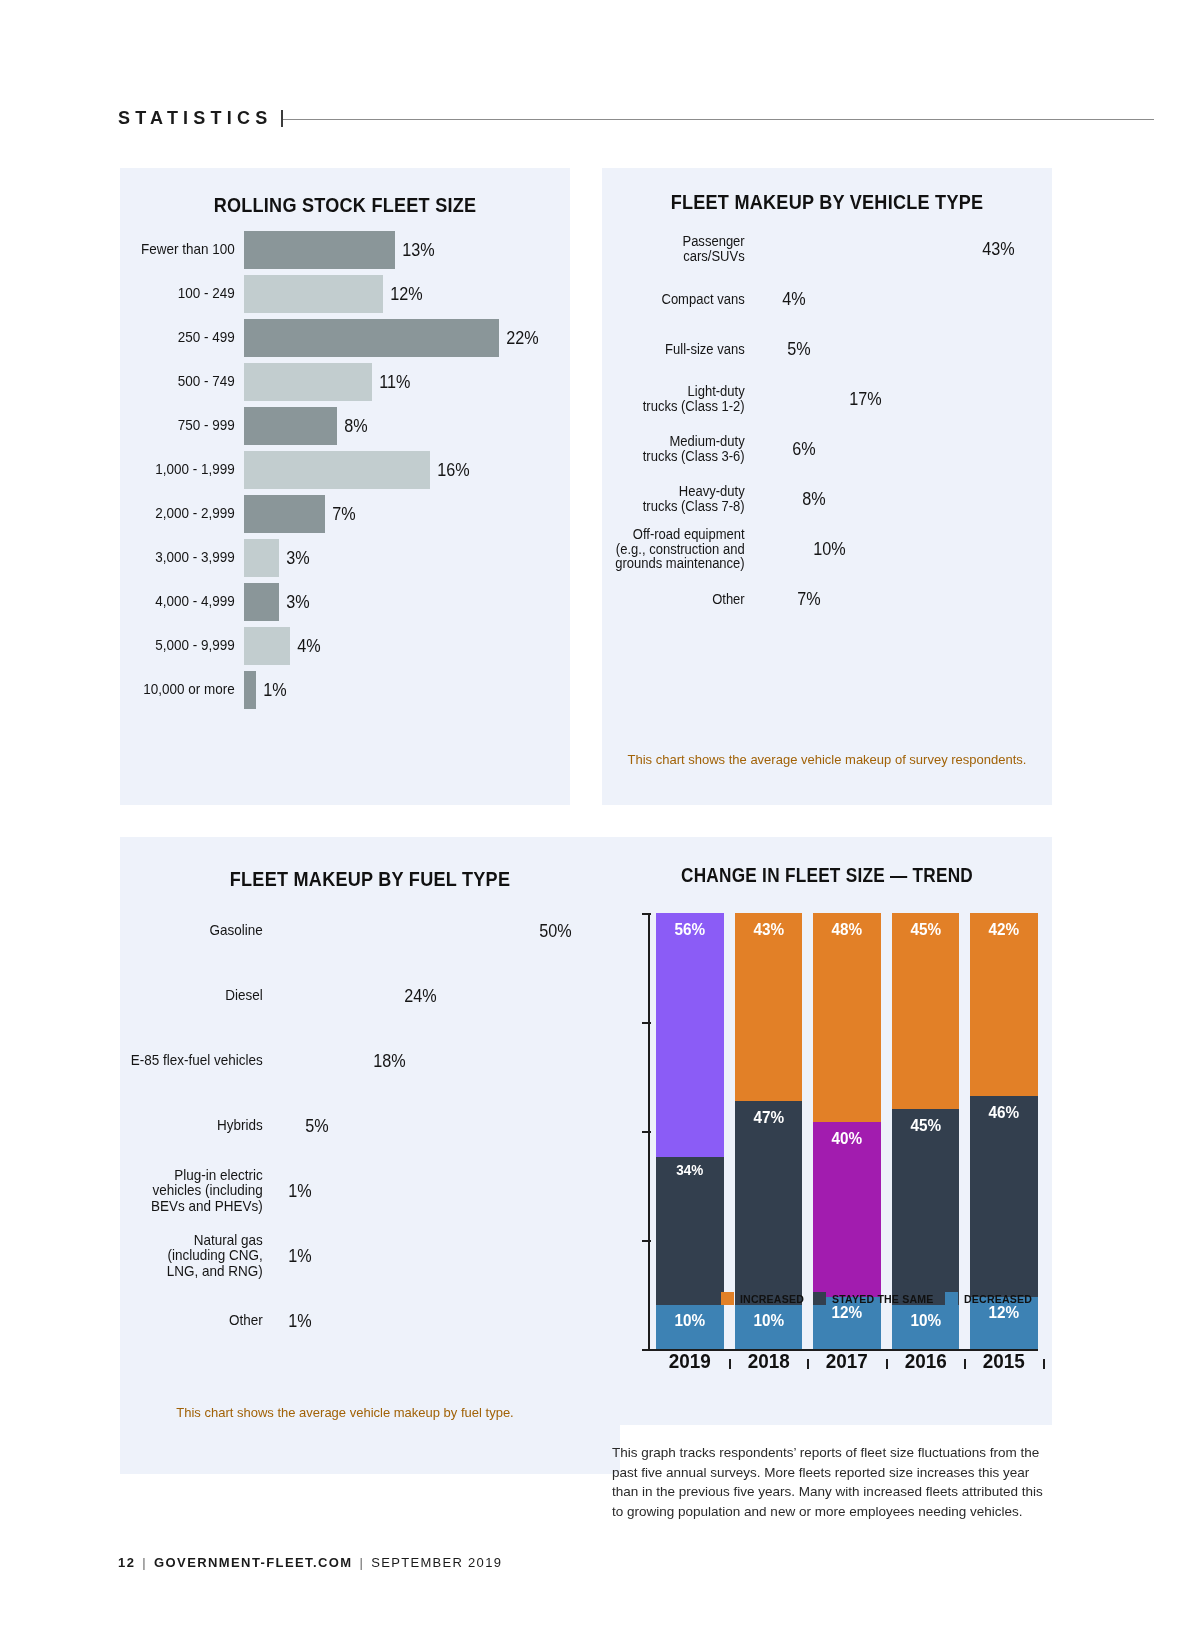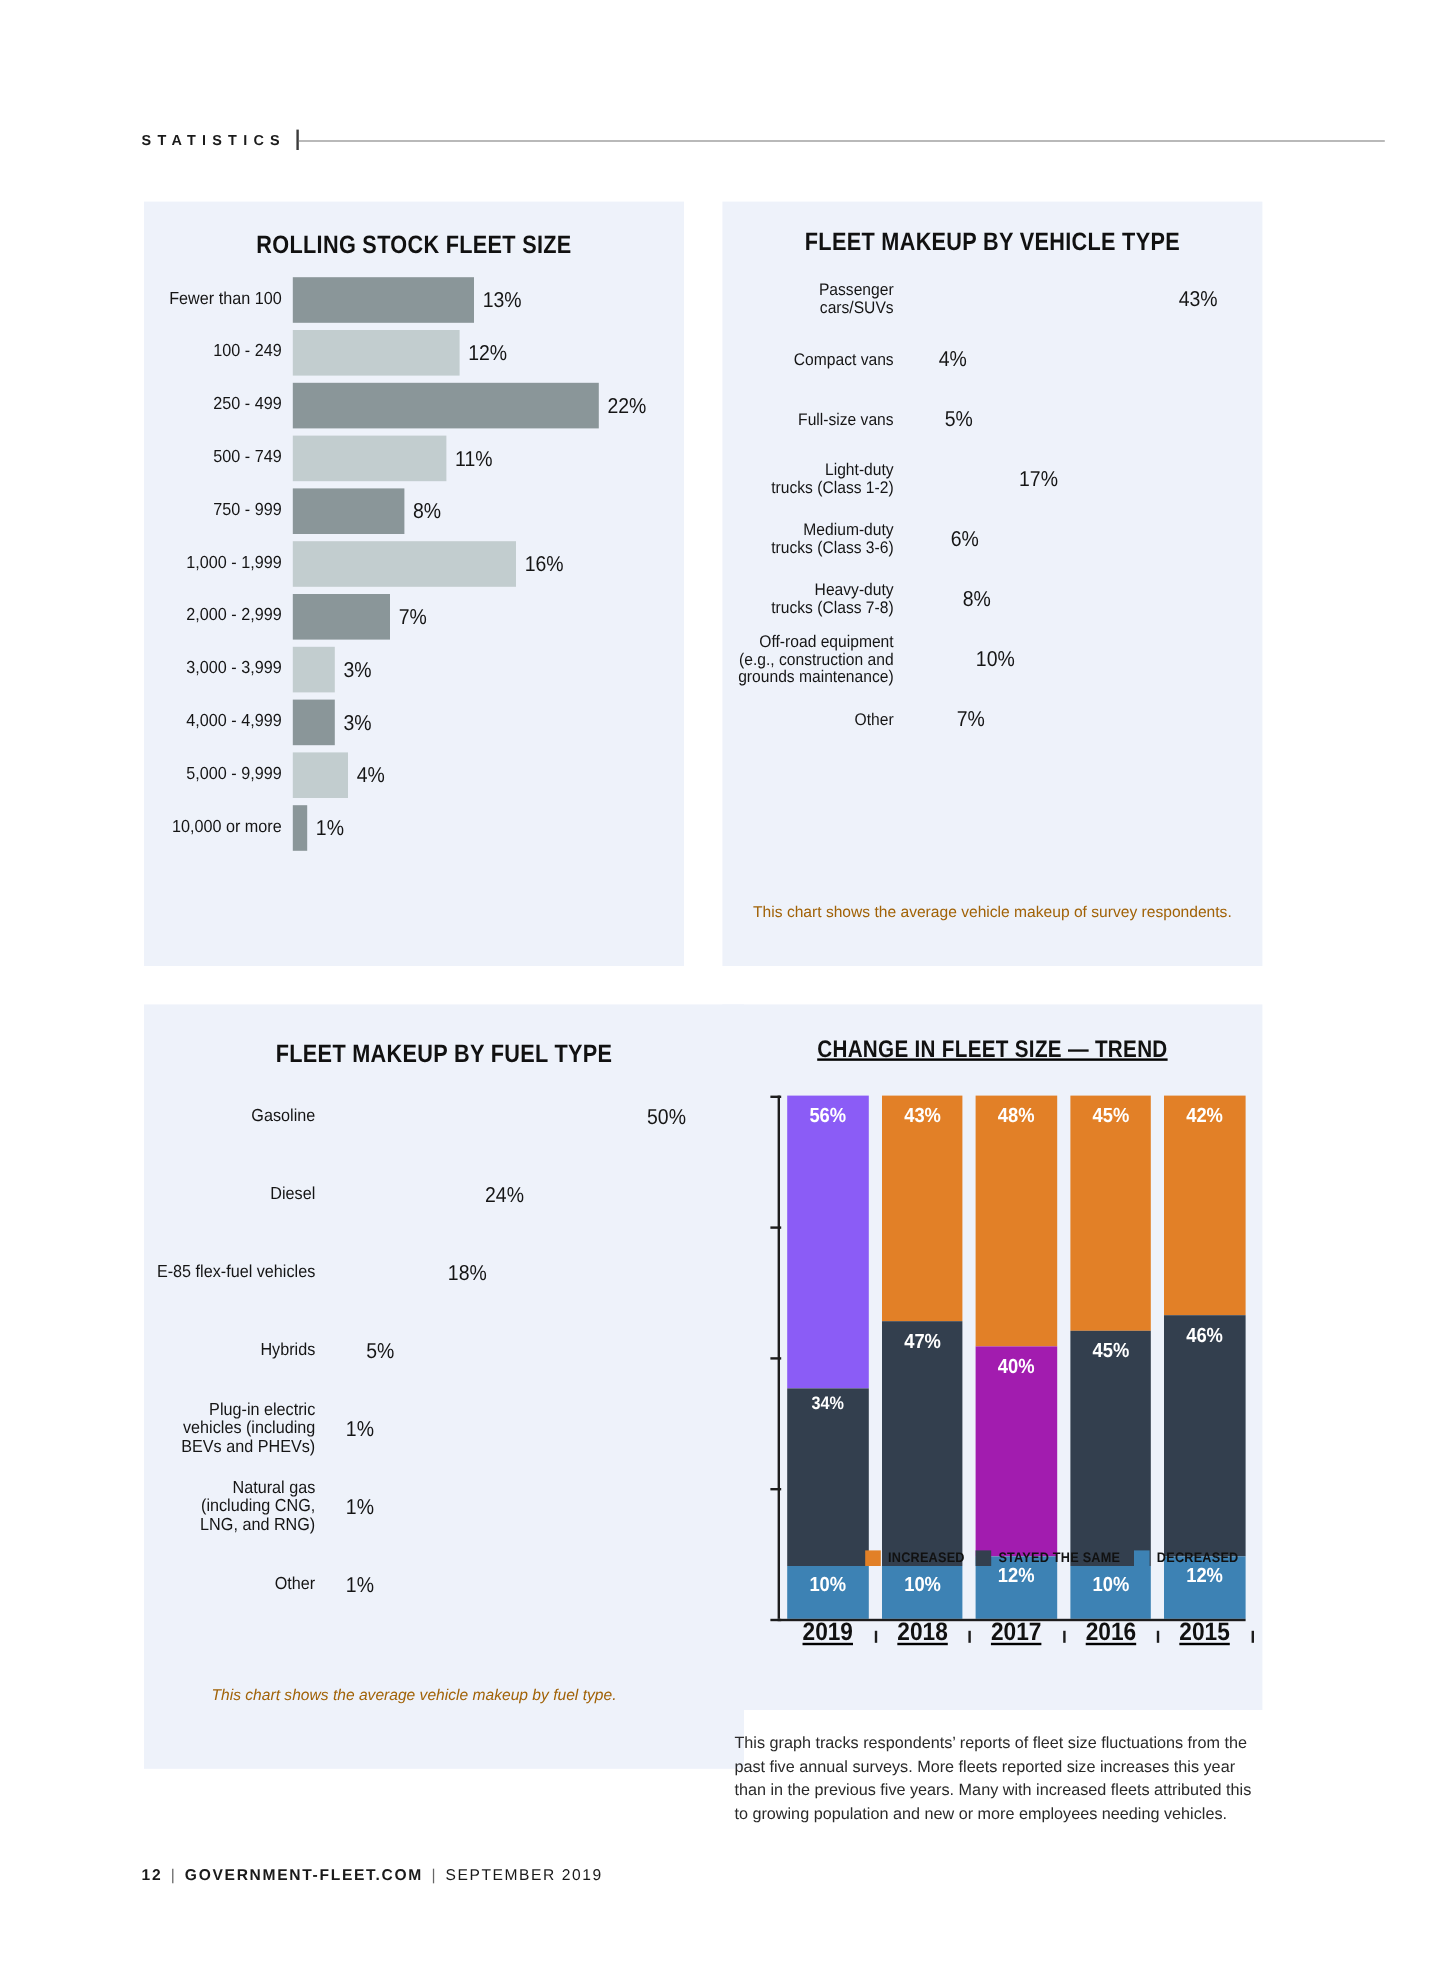--- a/index.html
+++ b/index.html
@@ -17,21 +17,21 @@
 
   
   .kicker-row {
     position: absolute;
     left: 118px; top: 108px;
     width: 1036px;
     display: flex; align-items: center;
     gap: 0;
   }
   .kicker {
-    font-size: 12px;
+    font-size: 18px;
     font-weight: 700;
     letter-spacing: 5.2px;
     color: #1a1a1a;
     white-space: nowrap;
   }
   .kicker-tick {
     width: 2px; height: 17px;
     background: #3c3c3c;
     margin-left: 9px;
   }
@@ -42,21 +42,21 @@
   }
 
   
   .panel {
     position: absolute;
     background: #eef2fa;
   }
   #panel-1 { left: 120px; top: 168px; width: 450px; height: 637px; }
   #panel-2 { left: 602px; top: 168px; width: 450px; height: 637px; }
   #panel-3 { left: 120px; top: 837px; width: 500px; height: 637px; }
-  #panel-4 { left: 602px; top: 837px; width: 450px; height: 588px; text-decoration: underline; }
+  #panel-4 { left: 602px; top: 837px; width: 450px; height: 588px; }
 
   .panel-title {
     text-align: center;
     font-family: "Liberation Sans Narrow", "Liberation Sans", sans-serif;
     font-weight: 700;
     font-size: 21px;
     letter-spacing: 0.3px;
     color: #111;
     transform: scaleX(0.86);
   }
@@ -129,21 +129,20 @@
     left: 16px; bottom: 36px;
     width: 418px;
     text-align: center;
     font-size: 13px;
   }
   #note-3 {
     left: 16px; bottom: 52px;
     width: 418px;
     text-align: center;
     font-size: 13px;
-    font-style: italic;
   }
 
   
   .stack-area {
     position: relative;
     margin: 18px 0 0 0;
     height: 444px;
   }
   .axis-line {
     position: absolute;

